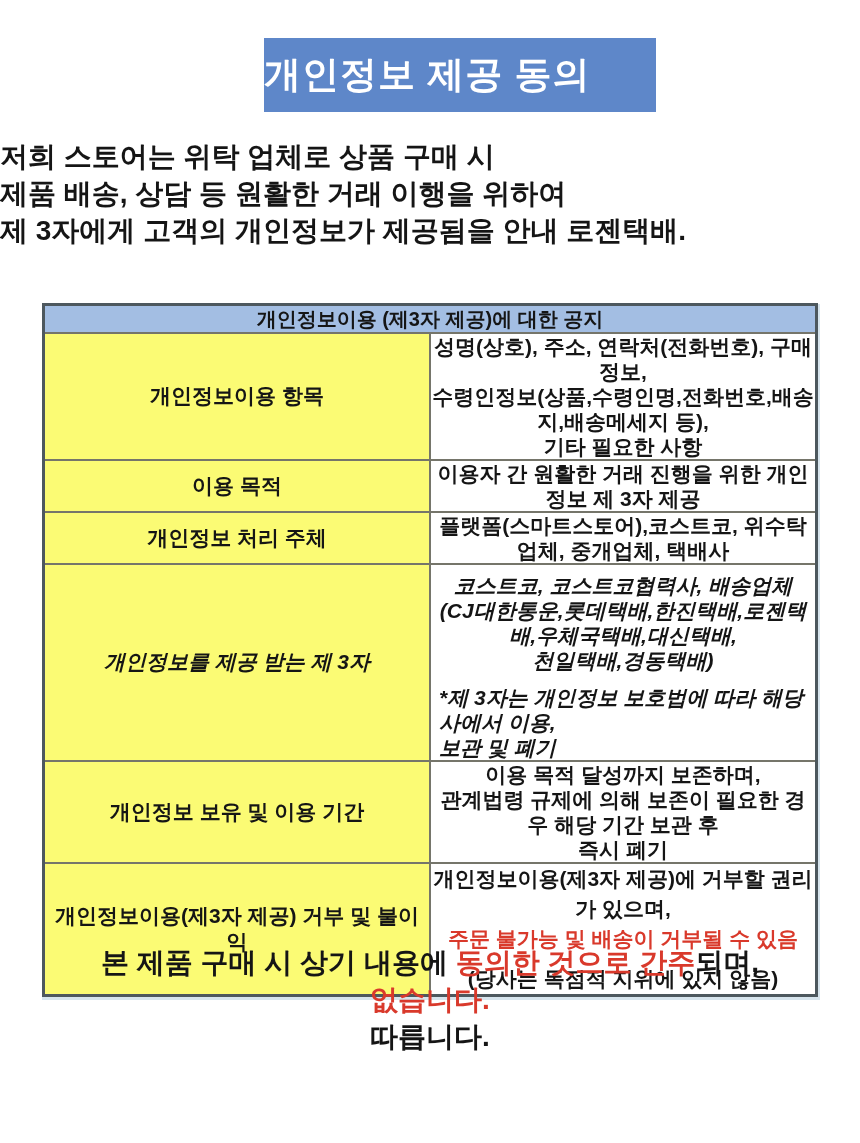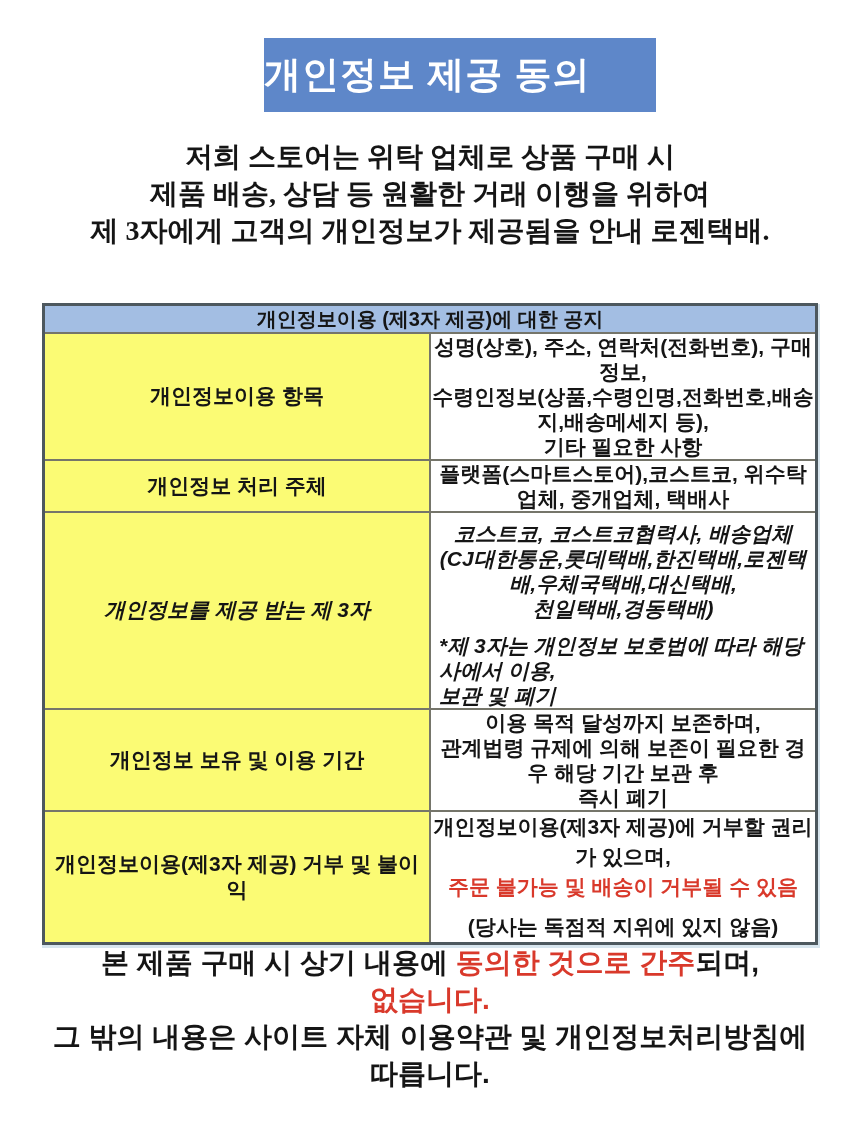--- a/index.html
+++ b/index.html
@@ -26,23 +26,22 @@
   .title-box{
     position:absolute;left:264px;top:38px;
     width:392px;height:74px;
     background:var(--title-bg);
     display:flex;align-items:center;justify-content:flex-start;
     color:#ffffff;font-size:37px;font-weight:bold;letter-spacing:1px;
   }
 
   .intro{
     position:absolute;top:138px;left:0;width:860px;
-    text-align:center;font-weight:bold;font-size:28px;line-height:37px;
+    font-weight:bold;font-size:28px;line-height:37px;
     color:var(--text);
-    font-family:Liberation Serif, serif;
   }
 
   table.consent{
     position:absolute;left:42px;top:303px;
     width:776px;
     border-collapse:collapse;table-layout:fixed;
     border:3px solid var(--border-dark);
     box-shadow:1px 2px 0 1px #d7e5ee;
     font-weight:bold;font-size:21px;color:var(--text);
   }
@@ -106,20 +105,26 @@
 
     <tr class="r1">
       <td class="label">개인정보이용 항목</td>
       <td class="content">
         <div class="cline">성명(상호), 주소, 연락처(전화번호), 구매정보,</div>
         <div class="cline">수령인정보(상품,수령인명,전화번호,배송지,배송메세지 등),</div>
         <div class="cline">기타 필요한 사항</div>
       </td>
     </tr>
 
+    <tr class="r2">
+      <td class="label">이용 목적</td>
+      <td class="content">
+        <div class="cline">이용자 간 원활한 거래 진행을 위한 개인정보 제 3자 제공</div>
+      </td>
+    </tr>
 
     <tr class="r3">
       <td class="label">개인정보 처리 주체</td>
       <td class="content">
         <div class="cline">플랫폼(스마트스토어),코스트코, 위수탁업체, 중개업체, 택배사</div>
       </td>
     </tr>
 
     <tr class="r4">
       <td class="label">개인정보를 제공 받는 제 3자</td>
@@ -152,17 +157,16 @@
         <div class="cline red">주문 불가능 및 배송이 거부될 수 있음</div>
         <div class="cline note-line">(당사는 독점적 지위에 있지 않음)</div>
       </td>
     </tr>
   </tbody>
     </table>
 
   <div class="footer">
     <div><span>본 제품 구매 시 상기 내용에 </span><span class="red">동의한 것으로 간주</span><span>되며,</span></div>
     <div><span class="red">없습니다.</span></div>
-    <div><span>그 밖의 내용은 사이트 자체 이용약관 및 개인정보처리방침에</span></div>
     <div><span>따릅니다.</span></div>
   </div>
 
 </div>
 
 </body></html>

